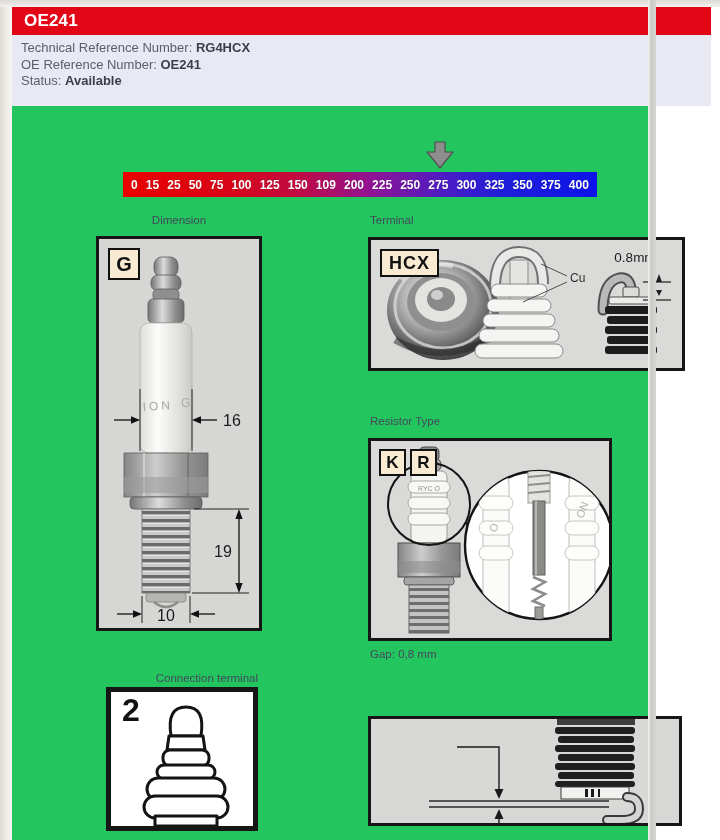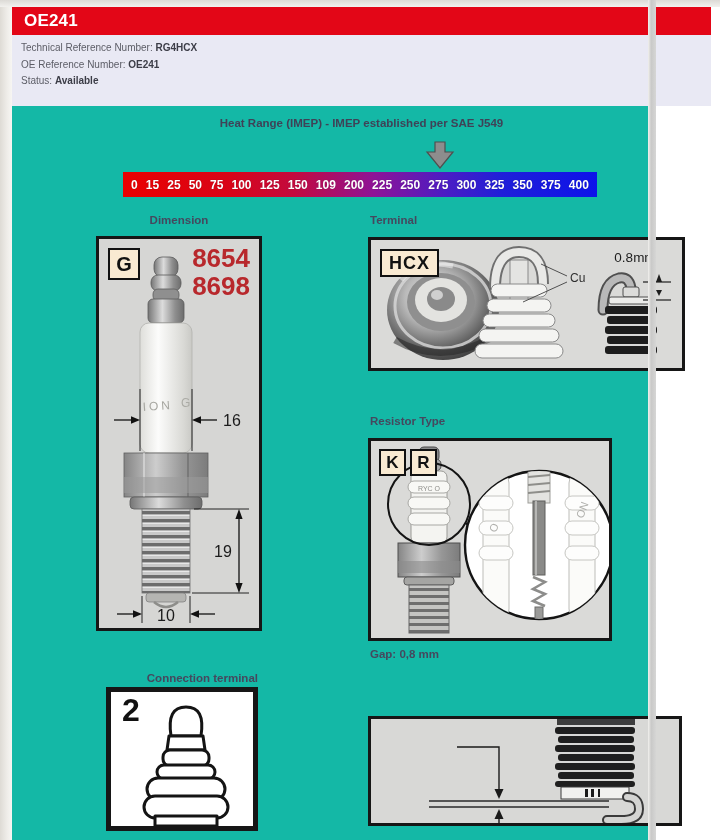--- a/index.html
+++ b/index.html
@@ -1,46 +1,46 @@
 <!DOCTYPE html>
 <html><head>
 <meta charset="utf-8">
 <style>
   html,body{margin:0;padding:0;}
   body{width:720px;height:840px;overflow:hidden;background:#ffffff;
        font-family:"Liberation Sans",sans-serif;-webkit-font-smoothing:antialiased;}
-  .page{position:relative;width:656px;height:840px;background:#14b8a6;}
+  .page{position:relative;width:656px;height:840px;background:#22c55e;}
   .edge-left{position:absolute;left:0;top:0;width:12px;height:840px;
     background:linear-gradient(90deg,#dedbd5,#efede9 60%,#f7f6f3);}
   .edge-top{position:absolute;left:0;top:0;width:720px;height:7px;
     background:linear-gradient(180deg,#dcdad6,#f2f1ee);}
   .edge-right{position:absolute;right:0;top:0;width:8px;height:840px;
     background:linear-gradient(90deg,#f2f1ee,#c9c9c8 40%,#d6d6d5);}
 
   .header-bar{position:absolute;left:12px;top:7px;width:699px;height:28px;
     display:flex;align-items:center;padding-left:12px;box-sizing:border-box;
     color:#fff;font-size:17px;font-weight:bold;letter-spacing:.2px;}
   .info-panel{position:absolute;left:12px;top:35px;width:699px;height:71px;
     background:#e9e9f4;box-sizing:border-box;padding:5px 10px 0 9px;
-    display:flex;justify-content:space-between;font-size:10px;color:#5c5d66;}
+    display:flex;justify-content:space-between;font-size:13px;color:#5c5d66;}
   .info-col{display:flex;flex-direction:column;line-height:16.5px;}
   .info-col.right{text-align:right;}
   .info-row b{color:#3c3d47;font-weight:bold;}
   .info-row b.link{text-decoration:underline;}
 
   .heat-title{position:absolute;left:12px;top:117px;width:699px;text-align:center;
     font-size:11.5px;font-weight:700;color:#3f4257;}
   .heat-arrow{position:absolute;left:424px;top:141px;}
   .heat-bar{position:absolute;left:123px;top:172px;width:474px;height:25px;
     display:flex;align-items:center;justify-content:space-between;
     padding:0 8px;box-sizing:border-box;
     font-size:12px;font-weight:bold;color:#ffffff;}
   .heat-bar span{text-shadow:0 0 1px rgba(0,0,0,.35);}
 
-  .sec-title{position:absolute;font-size:11.5px;font-weight:700;color:#45485e;}
+  .sec-title{position:absolute;font-size:11.5px;font-weight:400;color:#45485e;}
   .t-dimension{left:96px;top:214px;width:166px;text-align:center;}
   .t-terminal{left:370px;top:214px;}
   .t-resistor{left:370px;top:415px;}
   .t-connection{left:106px;top:672px;width:152px;text-align:right;}
   .t-gap{left:370px;top:648px;}
 
   .gbox{position:absolute;border:3px solid #161616;background:#d6d6d4;box-sizing:border-box;}
   .box-dimension{left:96px;top:236px;width:166px;height:395px;}
   .box-terminal{left:368px;top:237px;width:317px;height:134px;background:#dadad8;}
   .box-resistor{left:368px;top:438px;width:244px;height:203px;background:#dadad8;}
@@ -80,21 +80,20 @@
         <span>OE Reference Number:</span>
         <b>OE241</b>
       </div>
       <div class="info-row">
         <span>Status:</span>
         <b>Available</b>
       </div>
     </div>
   </div>
 
-  <div class="heat-title">Heat Range (IMEP) - IMEP established per SAE J549</div>
 
   <svg class="heat-arrow" width="32" height="28" viewBox="0 0 32 28">
     <path d="M11 1 L21 1 L21 11 L29 11 L16 27 L3 11 L11 11 Z" fill="#8d8d8d" stroke="#4f4f4f" stroke-width="1.2"></path>
   </svg>
 
   <div class="heat-bar" style="background:linear-gradient(90deg,#ea0000 0%,#d90417 22%,#c30a3e 36%,#8e1397 53%,#4b1cc4 68%,#1f1fd9 80%,#0d12ea 100%);">
     <span>0</span>
     <span>15</span>
     <span>25</span>
     <span>50</span>
@@ -184,24 +183,20 @@
       <line x1="91" y1="357" x2="91" y2="384" stroke="#111" stroke-width="0.9"></line>
       <line x1="18" y1="375" x2="35" y2="375" stroke="#111" stroke-width="1.3"></line>
       <polygon points="43,375 34,371.3 34,378.7" fill="#111"></polygon>
       <line x1="99" y1="375" x2="116" y2="375" stroke="#111" stroke-width="1.3"></line>
       <polygon points="91,375 100,371.3 100,378.7" fill="#111"></polygon>
       <text x="67" y="382" font-size="16" fill="#1c1c1c" text-anchor="middle">10</text>
     </svg>
     <div class="badge badge-g">
       <span>G</span>
     </div>
-    <div class="part-numbers">
-      <div>8654</div>
-      <div>8698</div>
-    </div>
   </div>
 
   <div class="gbox box-terminal">
     <svg class="fillsvg" width="311" height="128" viewBox="0 0 311 128">
       <defs>
         <radialGradient id="topview" cx=".42" cy=".38" r=".75">
           <stop offset="0" stop-color="#ededed"></stop>
             <stop offset=".35" stop-color="#b9b9b9"></stop>
           <stop offset=".7" stop-color="#5c5c5c"></stop>
             <stop offset="1" stop-color="#2a2a2a"></stop>

